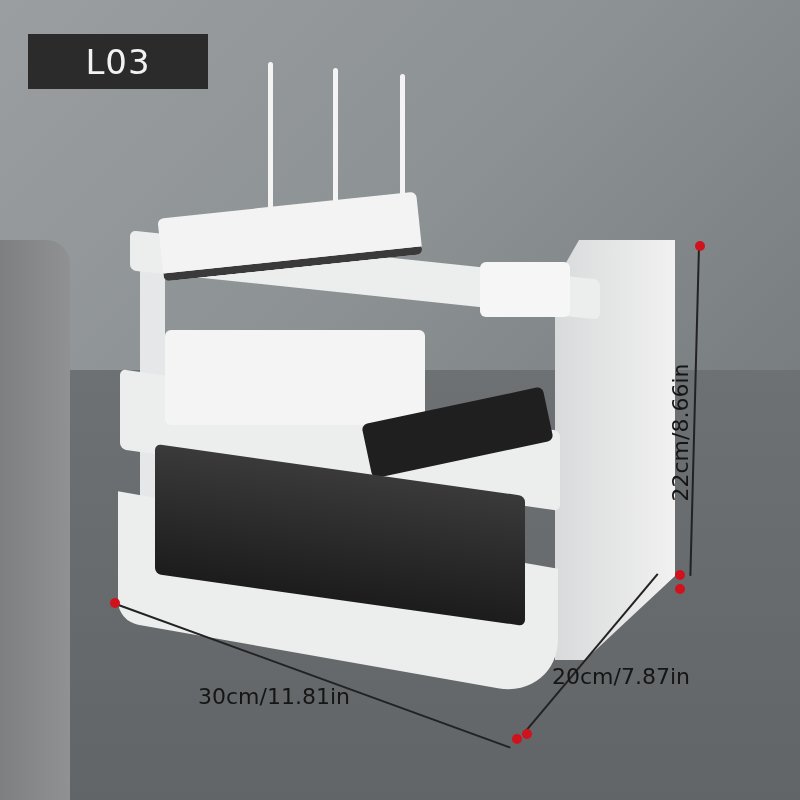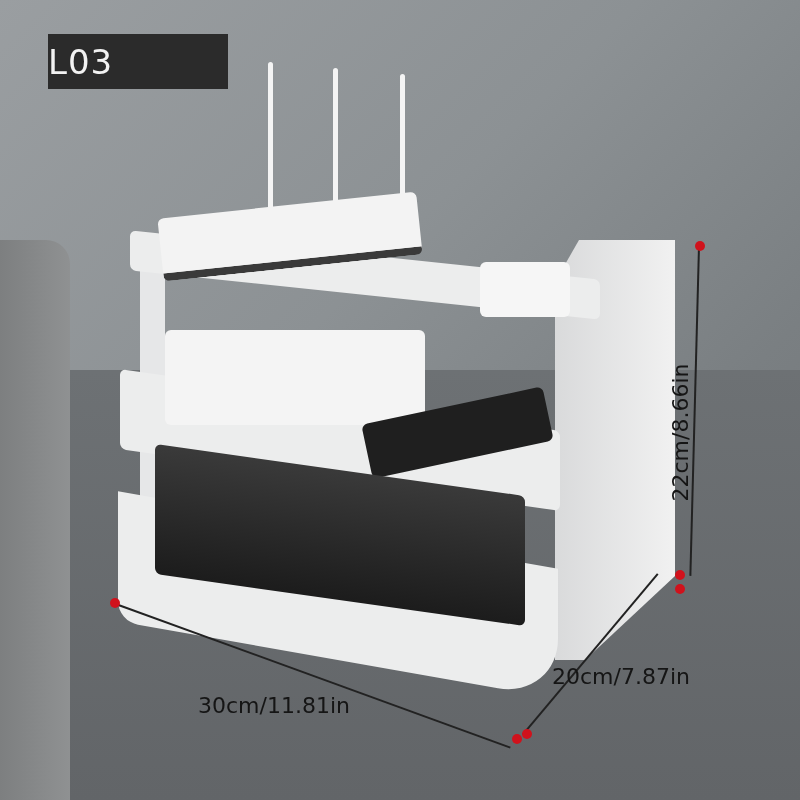--- a/index.html
+++ b/index.html
@@ -2,21 +2,21 @@
 <html><head>
 <meta charset="utf-8">
 <style>
   html,body{margin:0;padding:0;}
   body{width:800px;height:800px;overflow:hidden;position:relative;font-family:"DejaVu Sans",sans-serif;
     background:linear-gradient(135deg,#9a9ea1 0%,#8c9194 40%,#7a7f82 70%,#6e7275 100%);}
   .wall-lower{position:absolute;left:0;top:370px;width:800px;height:430px;
     background:linear-gradient(180deg,#6d7174 0%,#626568 100%);}
   .sofa{position:absolute;left:0;top:240px;width:70px;height:560px;background:linear-gradient(90deg,#7d7f80,#8f9192);border-top-right-radius:24px;}
   .label-box{position:absolute;left:28px;top:34px;width:180px;height:55px;background:#2b2b2b;color:#f2f2f2;
-    display:flex;align-items:center;font-size:34px;letter-spacing:1px;margin-left:20px;}
+    display:flex;align-items:center;justify-content:center;font-size:34px;letter-spacing:1px;}
   .shelf{position:absolute;background:#eceded;border-radius:6px;}
   .side{position:absolute;left:555px;top:240px;width:120px;height:420px;background:linear-gradient(90deg,#d9dadb,#f1f1f1);
     clip-path:polygon(20% 0,100% 0,100% 80%,25% 100%,0 100%,0 10%);}
   .back-left{position:absolute;left:140px;top:255px;width:25px;height:370px;background:#e6e7e8;}
   .device{position:absolute;border-radius:6px;}
   .dim{position:absolute;color:#151515;font-size:22px;white-space:nowrap;}
   .dot{position:absolute;width:10px;height:10px;border-radius:50%;background:#d0121c;}
   .line{position:absolute;height:1.5px;background:#222;transform-origin:0 0;}
   .ant{position:absolute;width:5px;background:#f4f4f4;border-radius:3px;}
 </style>
@@ -52,15 +52,15 @@
 <div class="line" style="left:522px;top:734px;width:210px;transform:rotate(-50deg);"></div>
 <div class="line" style="left:700px;top:246px;width:330px;transform:rotate(91.5deg);"></div>
 
 <div class="dot" style="left:110px;top:598px;"></div>
 <div class="dot" style="left:512px;top:734px;"></div>
 <div class="dot" style="left:522px;top:729px;"></div>
 <div class="dot" style="left:695px;top:241px;"></div>
 <div class="dot" style="left:675px;top:570px;"></div>
 <div class="dot" style="left:675px;top:584px;"></div>
 
-<div class="dim" style="left:198px;top:684px;margin-top:9px;">30cm/11.81in</div>
+<div class="dim" style="left:198px;top:684px;">30cm/11.81in</div>
 <div class="dim" style="left:552px;top:664px;">20cm/7.87in</div>
 <div class="dim" style="left:612px;top:420px;transform:rotate(-90deg);transform-origin:center;">22cm/8.66in</div>
 
 </body></html>

